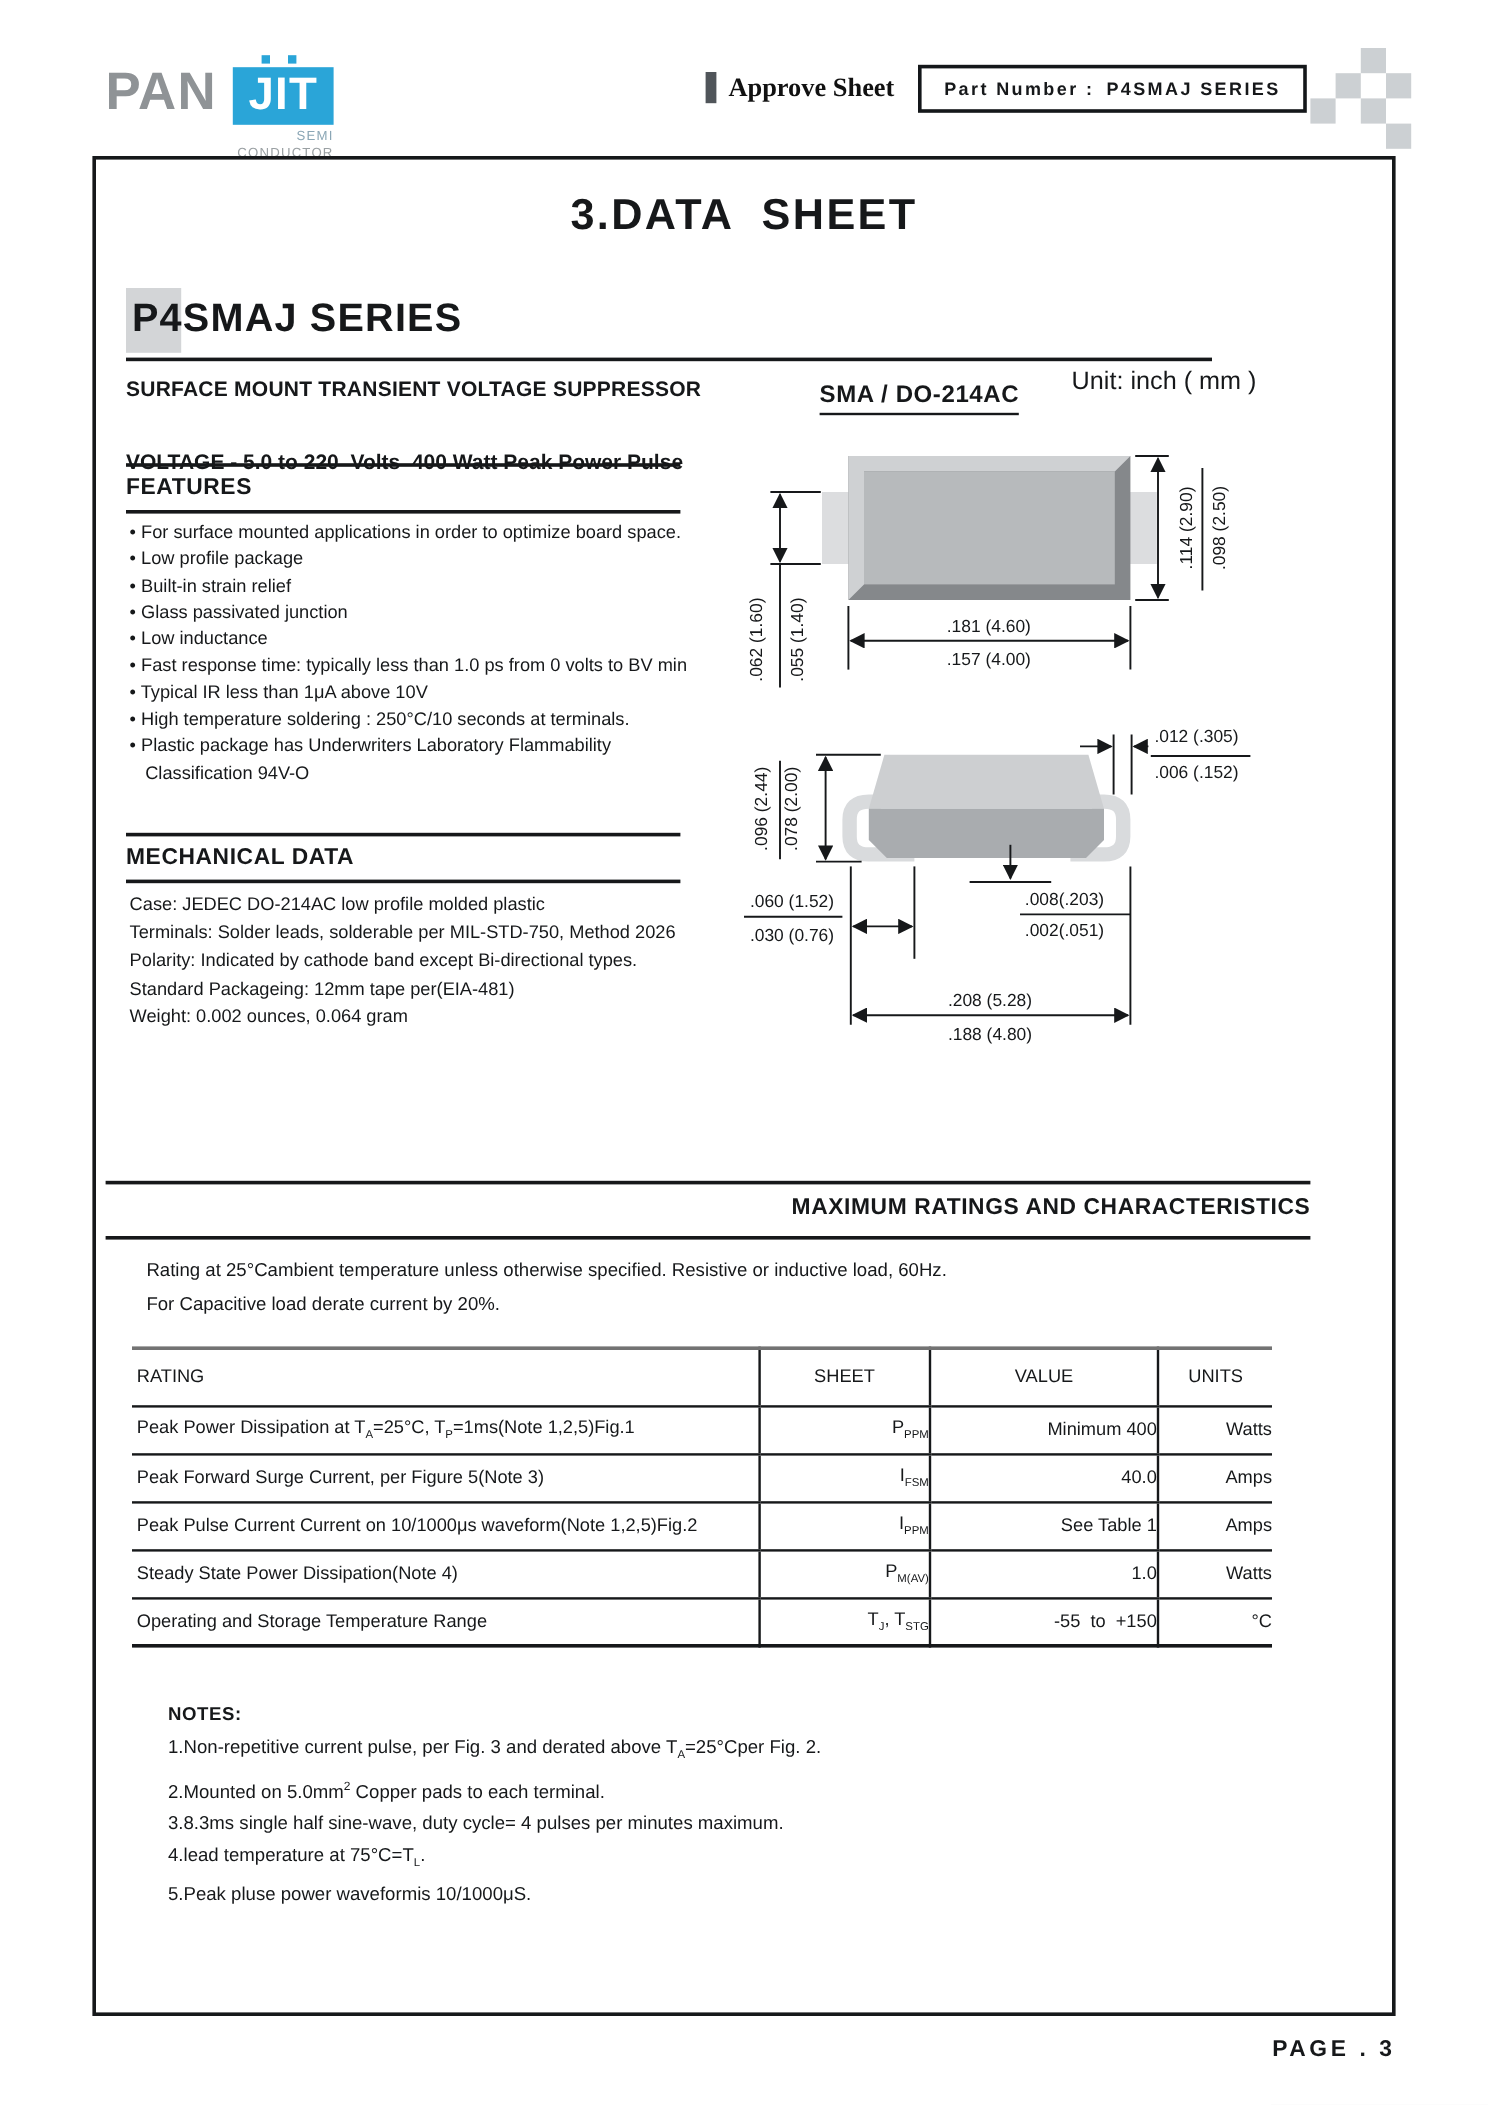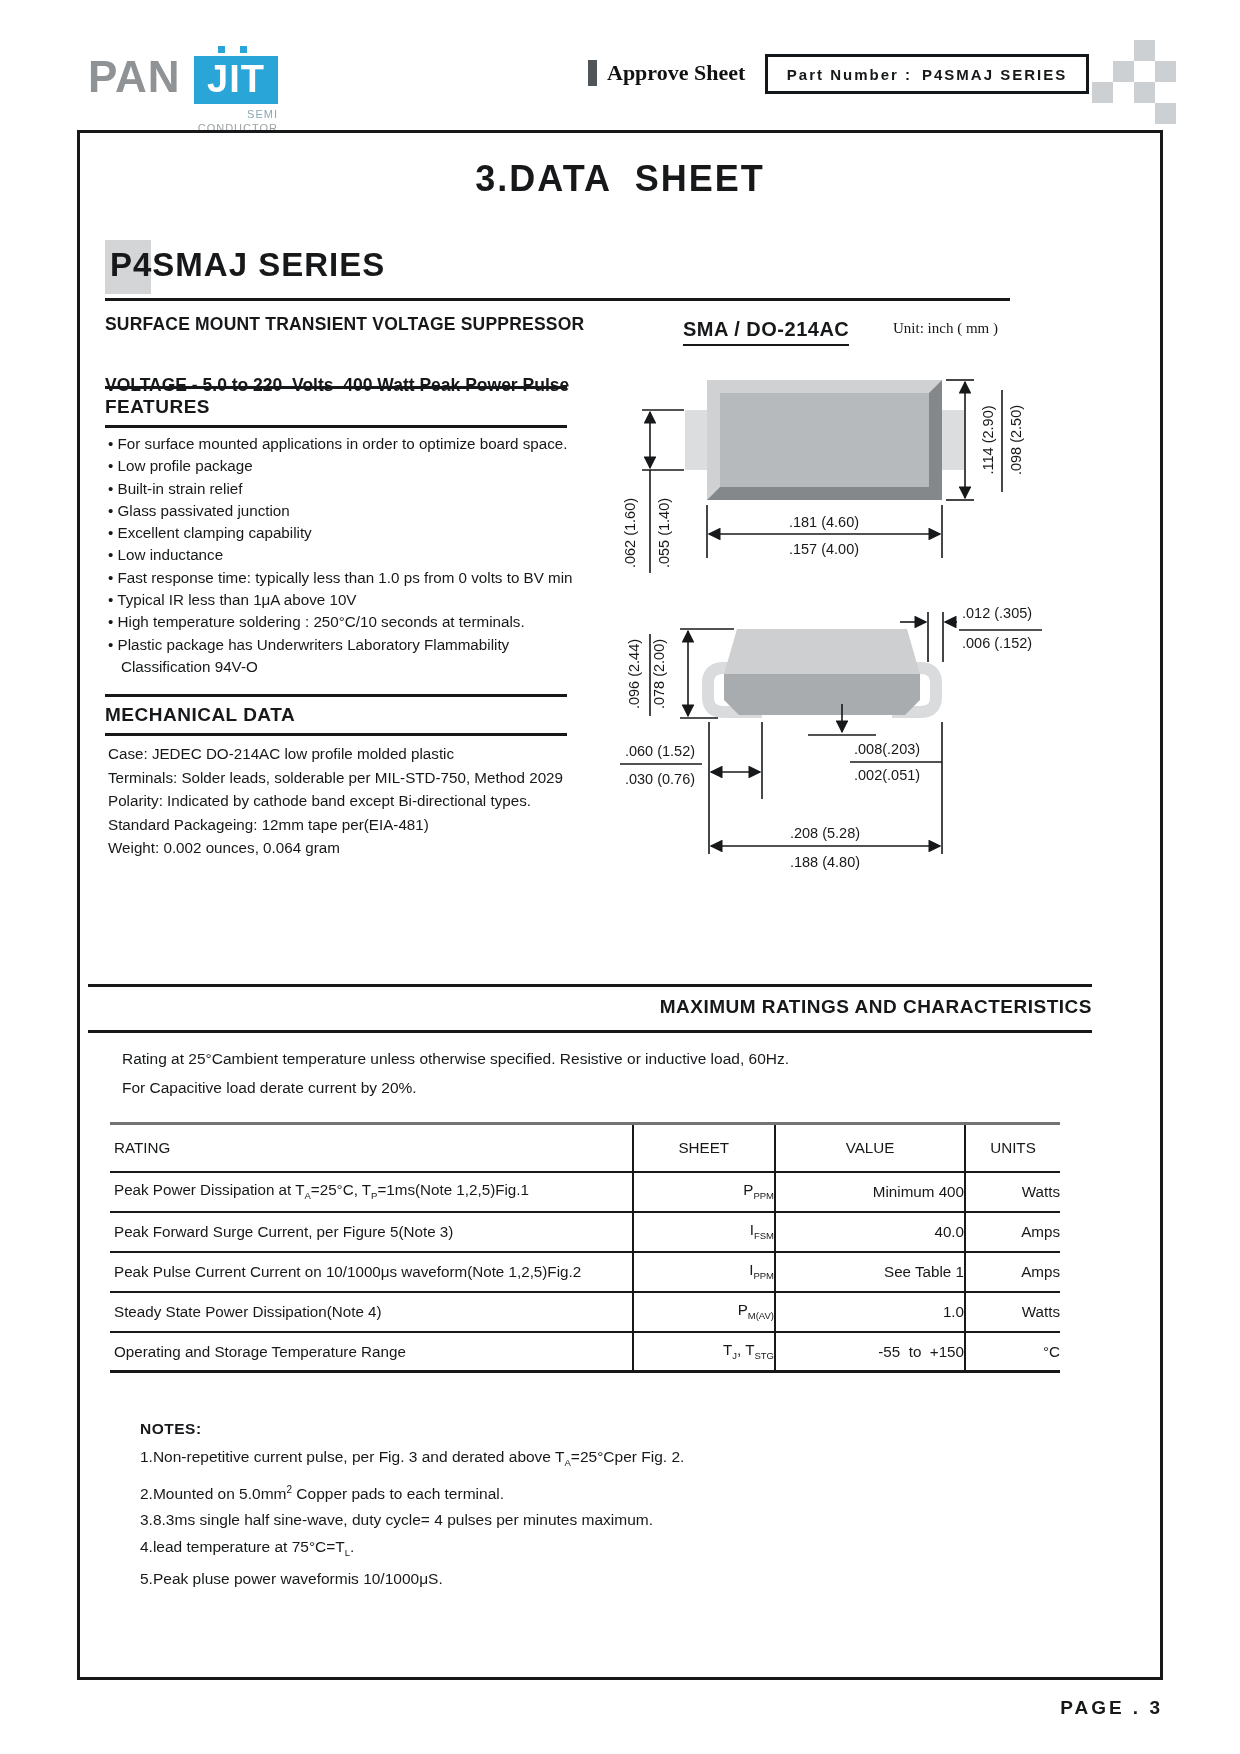--- a/index.html
+++ b/index.html
@@ -36,21 +36,21 @@
   .series-square { position:absolute; left:105px; top:240px; width:46px; height:54px; background:#d3d5d7; }
   .series-title { position:absolute; left:110px; top:246px; font-size:33px; font-weight:bold; letter-spacing:1px; }
 
   .rule-wide { position:absolute; left:105px; top:298px; width:905px; height:3px; background:#16181a; }
 
   .sub1 { position:absolute; left:105px; top:314px; font-size:17.5px; font-weight:bold; letter-spacing:0.2px; }
   .sub2 { position:absolute; left:105px; top:347px; font-size:17.5px; font-weight:bold; white-space:pre-wrap;margin-top:28px; }
 
   .pkg-name { position:absolute; left:683px; top:318px; font-size:20px; font-weight:bold; letter-spacing:0.5px;
               border-bottom:2.5px solid #16181a; padding-bottom:3px; }
-  .unit-label { position:absolute; left:893px; top:320px; font-size:15px;font-family:Liberation Serif, serif; }
+  .unit-label { position:absolute; left:893px; top:306px; font-size:21px; }
 
   .sec-rule { position:absolute; background:#16181a; height:3px; width:462px; left:105px; }
   .sec-head { position:absolute; left:105px; font-size:19px; font-weight:bold; letter-spacing:0.5px; }
 
   .features-list { position:absolute; left:108px; top:433px; width:478px; list-style:none; }
   .features-list div { font-size:15.2px; line-height:22.3px; padding-left:13px; text-indent:-13px; }
   .features-list div::before { content:"• "; }
 
   .mech-list { position:absolute; left:108px; top:742px; width:490px; }
   .mech-list div { font-size:15.2px; line-height:23.5px; }
@@ -139,34 +139,33 @@
   <div class="unit-label">Unit: inch ( mm )</div>
 
   <div class="sec-rule" style="top:386px;"></div>
   <div class="sec-head" style="top:396px;">FEATURES</div>
   <div class="sec-rule" style="top:425px; height:2.5px;"></div>
   <div class="features-list">
       <div>For surface mounted applications in order to optimize board space.</div>
       <div>Low profile package</div>
       <div>Built-in strain relief</div>
       <div>Glass passivated junction</div>
-      <div>Excellent clamping capability</div>
       <div>Low inductance</div>
       <div>Fast response time: typically less than 1.0 ps from 0 volts to BV min</div>
       <div>Typical IR less than 1μA above 10V</div>
       <div>High temperature soldering : 250°C/10 seconds at terminals.</div>
       <div>Plastic package has Underwriters Laboratory Flammability Classification 94V-O</div>
     </div>
 
   <div class="sec-rule" style="top:694px;"></div>
   <div class="sec-head" style="top:704px;">MECHANICAL DATA</div>
   <div class="sec-rule" style="top:733px; height:2.5px;"></div>
   <div class="mech-list">
       <div>Case: JEDEC DO-214AC low profile molded plastic</div>
-      <div>Terminals: Solder  leads, solderable per MIL-STD-750, Method 2029</div>
+      <div>Terminals: Solder  leads, solderable per MIL-STD-750, Method 2026</div>
       <div>Polarity: Indicated by cathode band  except Bi-directional types.</div>
       <div>Standard Packageing: 12mm tape per(EIA-481)</div>
       <div>Weight: 0.002 ounces, 0.064 gram</div>
     </div>
 
   <svg class="svg-top" width="432" height="237" viewBox="0 0 432 237">
     <defs>
       <marker id="ta" viewBox="0 0 10 10" refX="9" refY="5" markerWidth="8" markerHeight="8" orient="auto-start-reverse">
         <path d="M0,0 L10,5 L0,10 z" fill="#16181a"></path>
       </marker>

